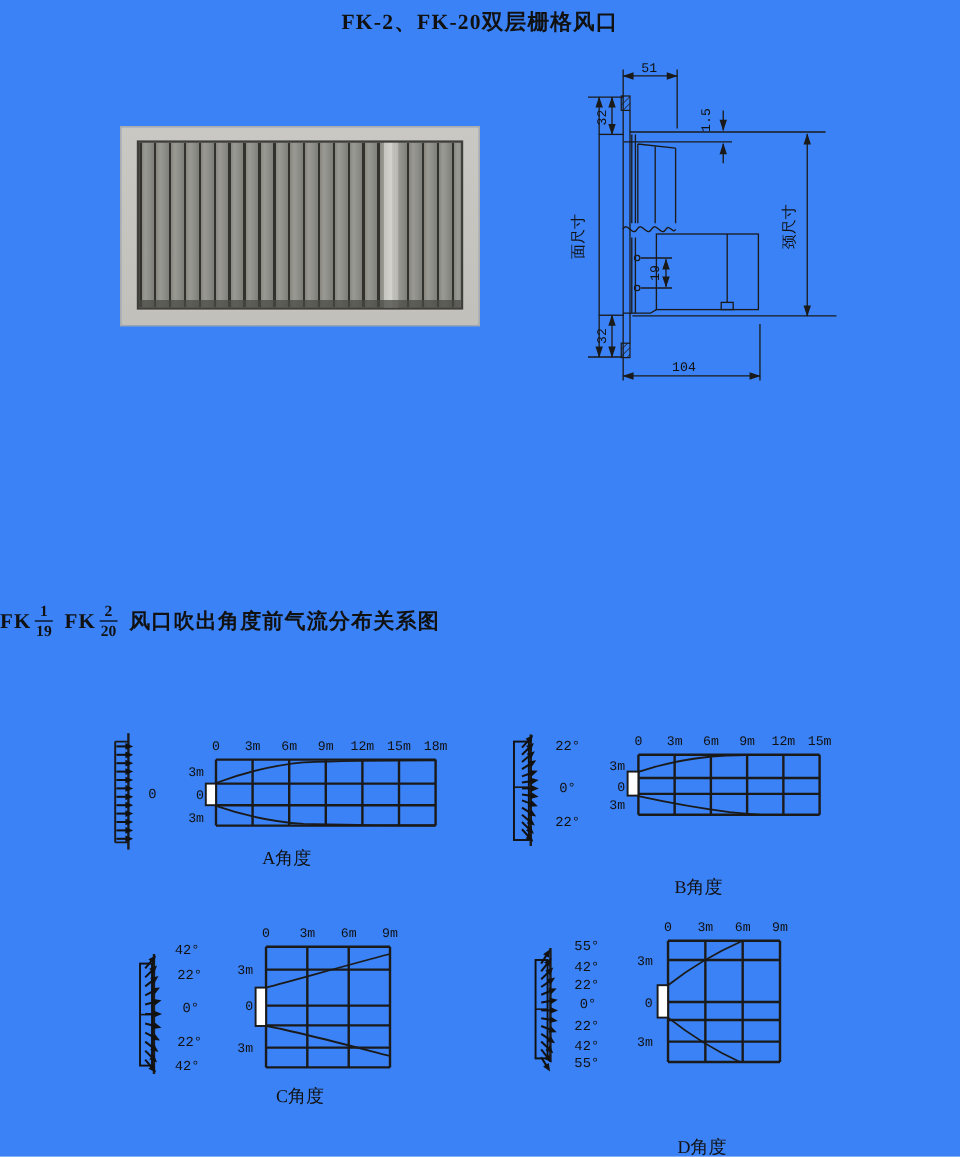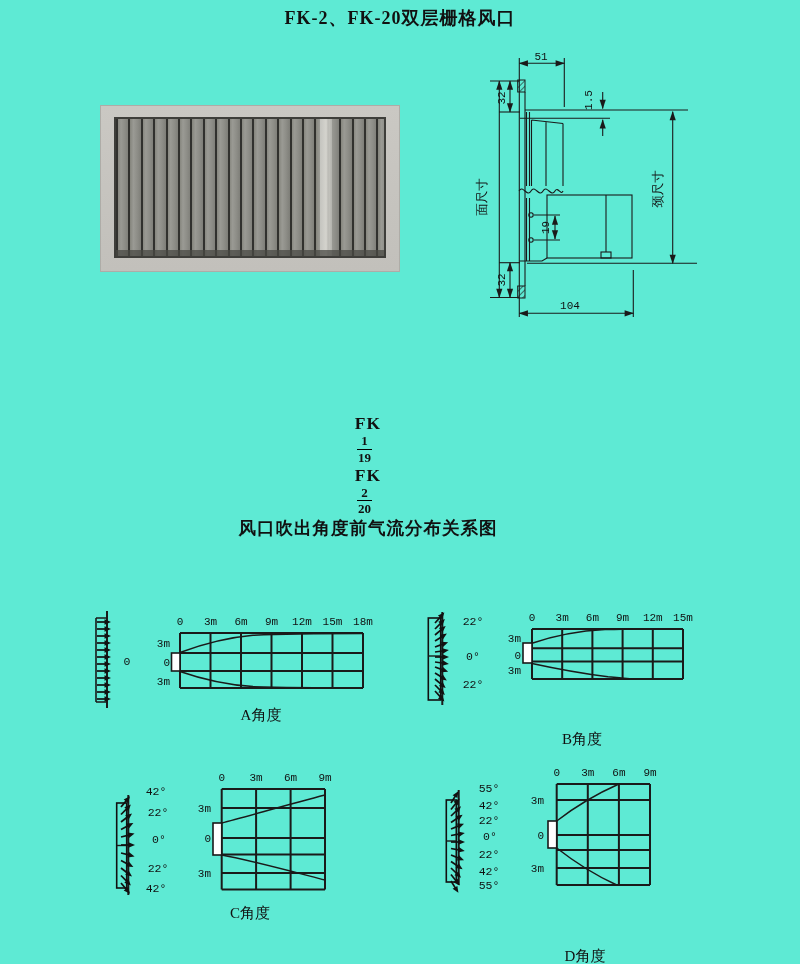--- a/index.html
+++ b/index.html
@@ -1,48 +1,48 @@
 <!DOCTYPE html>
 <html><head>
 <meta charset="utf-8">
 <style>
   html,body{margin:0;padding:0;background:#ffffff;}
-  .page{position:relative;width:800px;height:964px;background:#5eead4;overflow:hidden;
+  .page{position:relative;width:800px;height:964px;background:#3b82f6;overflow:hidden;
         font-family:"Liberation Serif", serif;color:#111;}
   .title{position:absolute;left:0;top:6px;width:800px;text-align:center;
          font-size:18px;font-weight:bold;letter-spacing:1px;}
   
   .photo{position:absolute;left:100px;top:105px;width:300px;height:167px;
          background:linear-gradient(180deg,#cac8c3,#c2c0bb);border:1px solid #aeaca7;box-sizing:border-box;}
   .photo-inner{position:absolute;left:13px;top:11px;right:13px;bottom:13px;
          border:2px solid #3e3e3a;box-sizing:border-box;
          background:repeating-linear-gradient(90deg,#31312e 0px,#31312e 2px,#87877f 2px,#9a9a94 5px,#8d8d87 9px,#7f7f79 12.4px);}
   .photo-highlight{position:absolute;top:0;bottom:0;left:76%;width:4.5%;
          background:linear-gradient(90deg,#c9c9c4,#dddcd6,#b5b5af);opacity:.9;}
   .photo-bottom{position:absolute;left:0;right:0;bottom:0;height:6px;background:#4a4a44;opacity:.75;}
   
   .paras{position:absolute;left:55px;top:352px;width:702px;font-size:15.5px;line-height:26px;text-align:justify;}
   .paras p{margin:0;text-indent:2em;}
   
   .section-head{position:absolute;left:0;top:494px;width:736px;height:46px;
-        display:flex;align-items:center;justify-content:flex-end;
-        font-size:17.5px;font-weight:bold;letter-spacing:1px;flex-direction:column;}
+        display:flex;align-items:center;justify-content:flex-start;
+        font-size:17.5px;font-weight:bold;letter-spacing:1px;}
   .frac{display:inline-flex;flex-direction:column;align-items:center;font-size:13px;
         line-height:1.05;margin:0 10px 0 3px;letter-spacing:0;}
   .frac .num{border-bottom:1.6px solid #000;padding:0 4px 1px;}
   .frac .den{padding-top:1px;}
   
   svg{position:absolute;overflow:visible;}
   .dwg{left:470px;top:50px;}
   .dgA{left:88px;top:608px;}
   .dgB{left:420px;top:600px;}
   .dgC{left:85px;top:755px;}
   .dgD{left:420px;top:755px;}
   .caption{position:absolute;width:110px;text-align:center;font-size:15px;}
-  .capA{left:206px;top:706px;}
+  .capA{left:184px;top:706px;}
   .capB{left:527px;top:703px;margin-top:27px;}
   .capC{left:195px;top:904px;}
   .capD{left:530px;top:947px;}
   .ln{stroke:#1a1a1a;fill:none;}
   .thk{stroke-width:2;}
   .thn{stroke-width:1.1;}
   .crv{stroke:#1a1a1a;stroke-width:1.5;fill:none;}
   .dimtxt{font-family:"Liberation Mono", monospace;font-size:11px;fill:#111;}
   .cjktxt{font-family:"Liberation Serif", serif;font-size:12.5px;fill:#111;}
   .axlab{font-family:"Liberation Mono", monospace;font-size:11px;fill:#111;}

